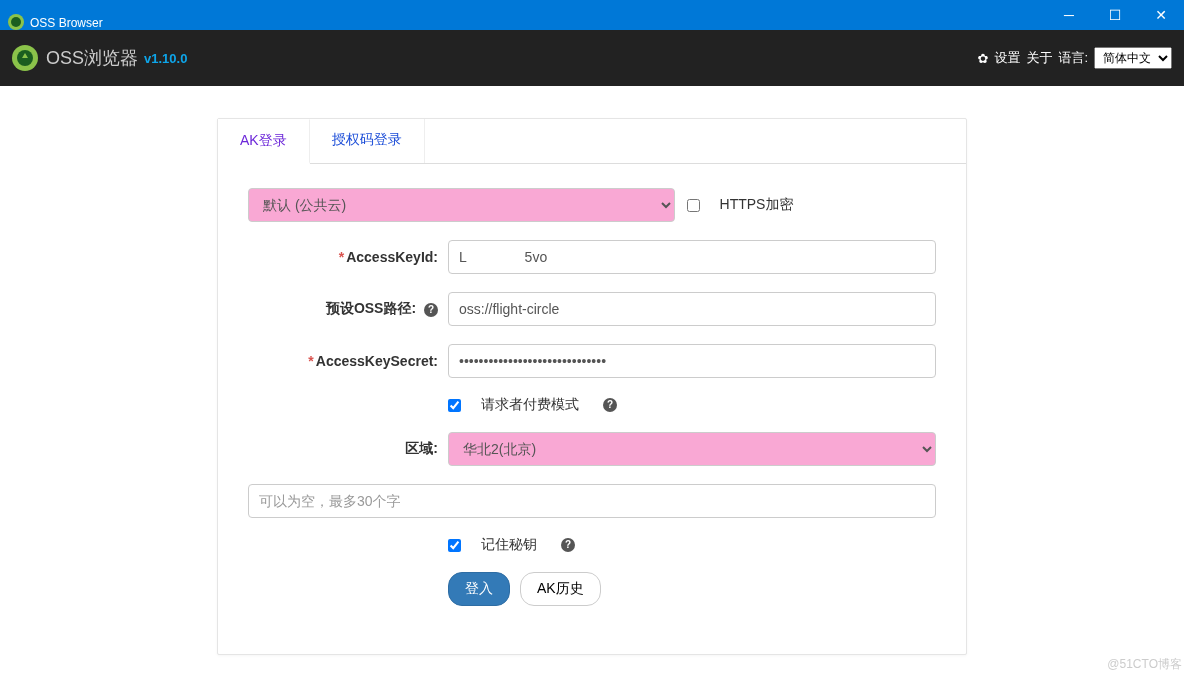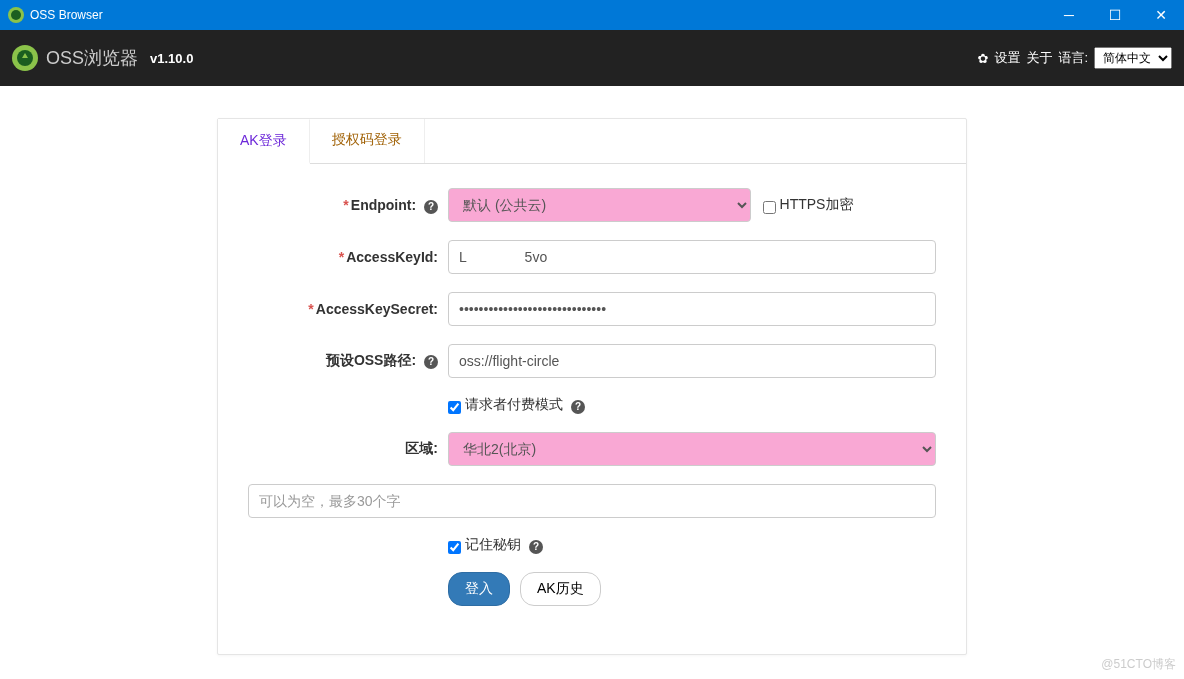--- a/index.html
+++ b/index.html
@@ -1,49 +1,49 @@
 <!DOCTYPE html>
 <html><head>
 <meta charset="utf-8">
 <style>
   * { box-sizing: border-box; margin: 0; padding: 0; }
   body { font-family: "Microsoft YaHei", Arial, sans-serif; background: #fff; width: 1184px; height: 679px; overflow: hidden; }
-  .titlebar { height: 30px; background: #0078d7; color: #fff; display: flex; align-items: center; padding: 0 0 0 8px; font-size: 12px; }
+  .titlebar { height: 30px; background: #0078d7; color: #fff; display: flex; align-items: flex-end; padding: 0 0 0 8px; font-size: 12px; }
   .titlebar .icon { width: 16px; height: 16px; background: #8bc34a; border-radius: 50%; margin-right: 6px; display: flex; align-items:center; justify-content:center;}
   .titlebar .icon .inner { width: 10px; height:10px; background:#1b5e20; border-radius:50%;}
   .titlebar .wincontrols { margin-left: auto; display: flex; }
   .titlebar .wincontrols div { width: 46px; height: 30px; display: flex; align-items: center; justify-content: center; font-size: 14px; }
   .appheader { height: 56px; background: #222; color: #fff; display: flex; align-items: center; padding: 0 12px; }
   .appheader .logo { width: 26px; height: 26px; background: #8bc34a; border-radius: 50%; margin-right: 8px; display:flex; align-items:center; justify-content:center; }
   .appheader .logo .inner { width: 16px; height:16px; background:#1b5e20; border-radius:50%; position:relative;}
   .appheader .logo .inner::after { content:""; position:absolute; top:3px; left:5px; width:0; height:0; border-left:3px solid transparent; border-right:3px solid transparent; border-bottom:5px solid #8bc34a;}
   .appheader .title { font-size: 18px; color: #ccc; font-weight:300;}
-  .appheader .version { color: #ffffff; font-size: 13px; margin-left: 12px; font-weight:bold;}
+  .appheader .version { color: #0ea5e9; font-size: 13px; margin-left: 6px; font-weight:bold;}
   .appheader .right { margin-left: auto; display: flex; align-items: center; gap: 6px; font-size: 13px; }
   .appheader .right select { font-size: 12px; padding: 2px 4px; }
   .gear { font-size: 13px;}
   .content { padding: 32px 0 0 0; display: flex; justify-content: center; }
   .panel { width: 750px; background: #fff; border: 1px solid #e5e5e5; border-radius: 2px; box-shadow: 0 1px 3px rgba(0,0,0,.04); }
   .tabs { display: flex; border-bottom: 1px solid #ddd; }
   .tab { padding: 12px 22px; font-size: 14px; color: #888; cursor: pointer; border-right: 1px solid #eee;}
   .tab.active { color: #6d28d9; background: #fff; border-bottom: 2px solid #fff; margin-bottom: -1px; border-top: 1px solid #fff;}
-  .tab.link { color: #a16207; }
+  .tab.link { color: #1d4ed8; }
   .formbody { padding: 24px 30px 30px 30px; }
   .row { display: flex; align-items: center; margin-bottom: 18px; }
   .lab { width: 200px; text-align: right; padding-right: 10px; font-size: 14px; color: #333; font-weight: bold;}
   .lab .req { color: #d9534f; margin-right: 2px; }
   .help { display:inline-block; width:14px; height:14px; border-radius:50%; background:#555; color:#fff; font-size:10px; text-align:center; line-height:14px; margin-left:4px; font-weight:bold;}
   .ctrl { flex: 1; display: flex; align-items: center; gap: 12px; }
   .ctrl select, .ctrl input[type=text], .ctrl input[type=password] { width: 100%; height: 34px; padding: 6px 10px; border: 1px solid #ccc; border-radius: 4px; font-size: 14px; color:#555;}
   .ctrl select { background:#f9a8d4;}
-  .chk { display: flex; align-items: flex-end; gap: 4px; font-size: 14px; color:#333;}
+  .chk { display: flex; align-items: center; gap: 20px; font-size: 14px; color:#333;}
   .btnrow { display:flex; gap:10px; }
   .btn { padding: 7px 16px; border-radius: 14px; font-size: 14px; cursor: pointer; border:1px solid #ccc; background:#fff;}
   .btn.primary { background: #337ab7; color: #fff; border-color:#2e6da4;}
-  .watermark { position:absolute; right:8px; bottom:6px; color:#ccc; font-size:12px;}
+  .watermark { position:absolute; right:2px; bottom:6px; color:#ccc; font-size:12px;}
   .sel-endpoint { flex:1; }
   .ph::placeholder { color:#999; }
 </style>
 </head>
 <body>
 
 <div class="titlebar">
   <div class="icon">
       <div class="inner"></div>
     </div>
@@ -74,50 +74,49 @@
 
 <div class="content">
   <div class="panel">
     <div class="tabs">
       <div class="tab active">AK登录</div>
       <div class="tab link">授权码登录</div>
     </div>
     <div class="formbody">
 
       <div class="row">
-        <div class="lab"><span class="req">*</span><span>Endpoint:</span> <span class="help">?</span></div>
         <div class="ctrl">
           <select class="sel-endpoint" style="flex:0 0 62%;">
             <option>默认 (公共云)</option>
           </select>
           <label class="chk">
             <input type="checkbox" style="">
             <span>HTTPS加密</span>
           </label>
         </div>
       </div>
 
       <div class="row">
         <div class="lab"><span class="req">*</span><span>AccessKeyId:</span></div>
         <div class="ctrl">
             <input type="text" value="L               5vo" style="">
           </div>
       </div>
 
       <div class="row">
-        <div class="lab"><span class="req">*</span><span>AccessKeySecret:</span></div>
+        <div class="lab"><span>预设OSS路径:</span> <span class="help">?</span></div>
         <div class="ctrl">
-            <input type="text" value="••••••••••••••••••••••••••••••" style="">
+            <input type="text" value="oss://flight-circle" style="">
           </div>
       </div>
 
       <div class="row">
-        <div class="lab"><span>预设OSS路径:</span> <span class="help">?</span></div>
+        <div class="lab"><span class="req">*</span><span>AccessKeySecret:</span></div>
         <div class="ctrl">
-            <input type="text" value="oss://flight-circle" style="">
+            <input type="text" value="••••••••••••••••••••••••••••••" style="">
           </div>
       </div>
 
       <div class="row">
         <div class="lab"></div>
         <div class="ctrl">
           <label class="chk">
             <input type="checkbox" checked="" style="">
             <span>请求者付费模式</span>
             <span class="help">?</span>

